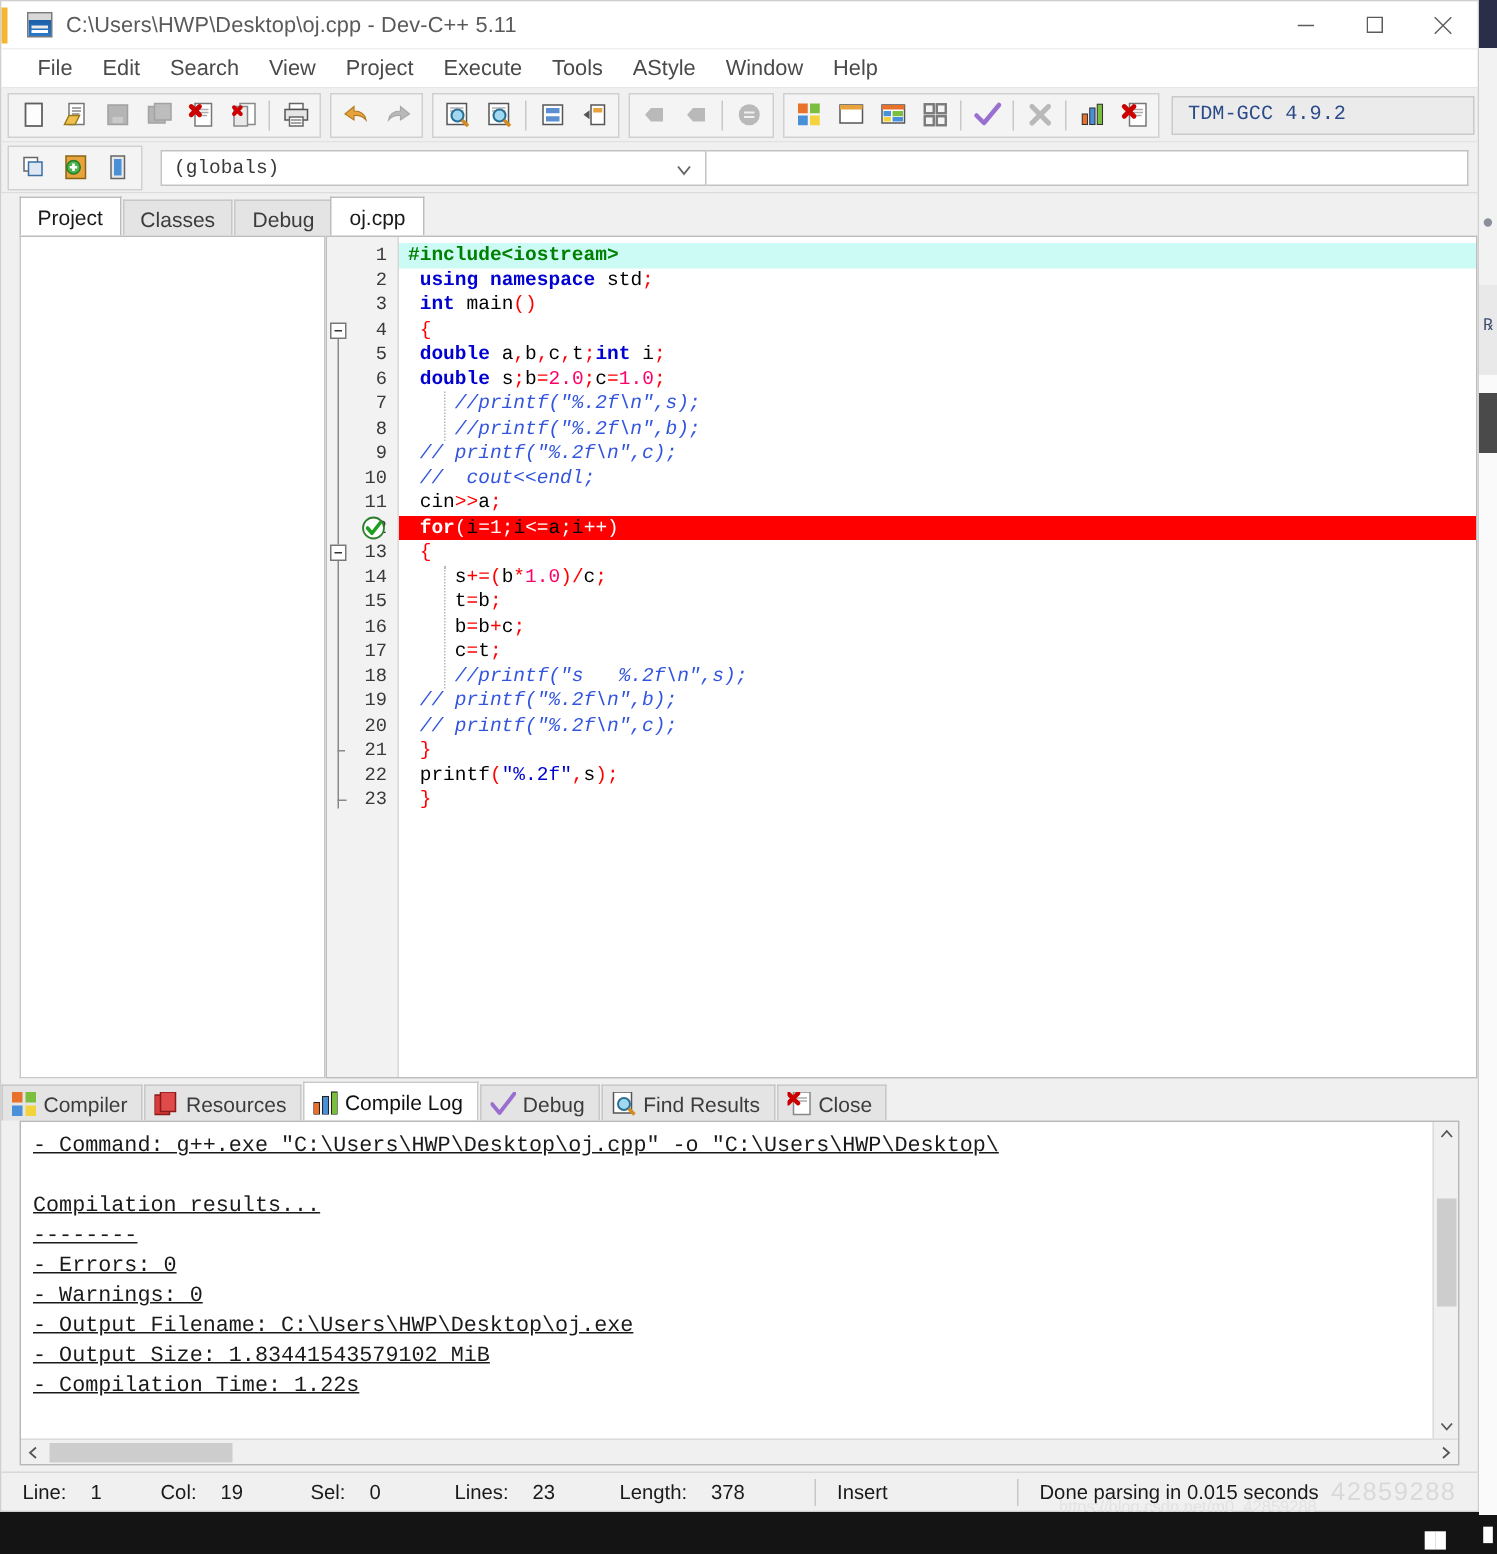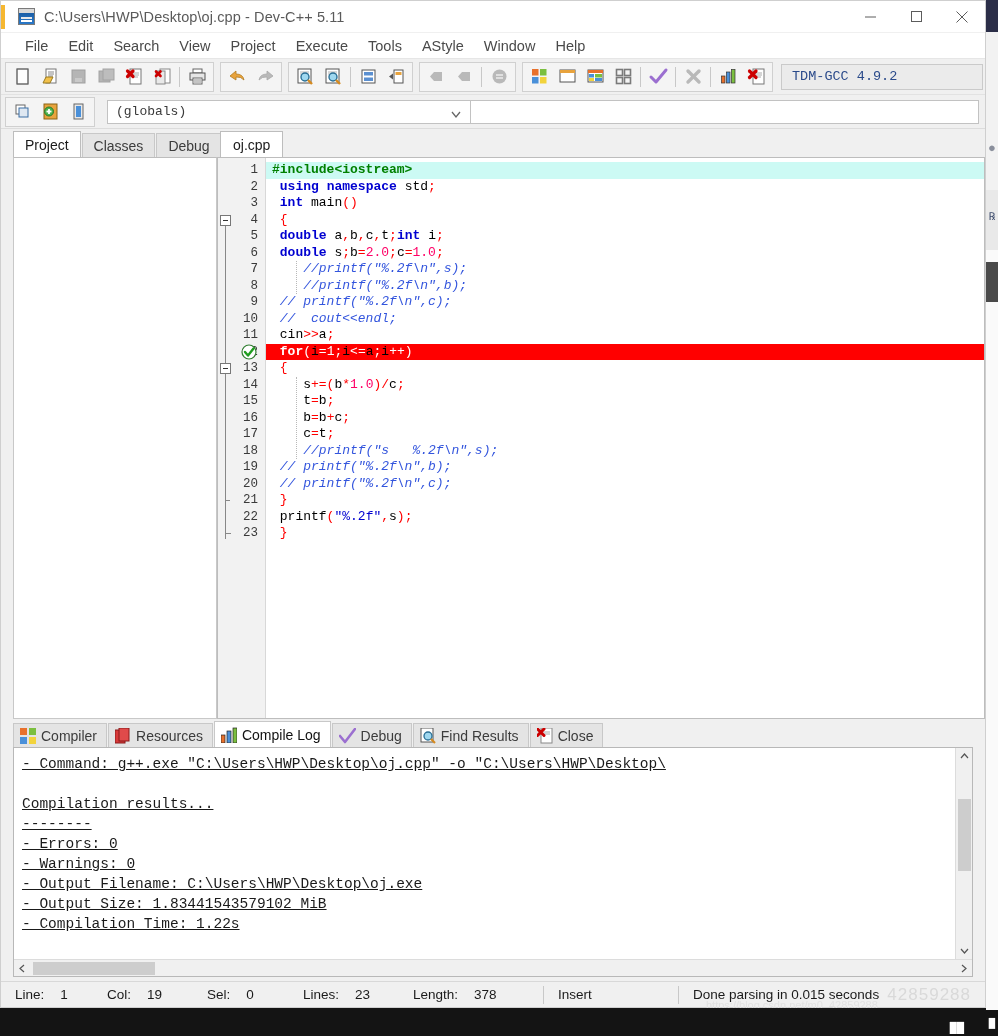--- a/index.html
+++ b/index.html
@@ -175,21 +175,21 @@
   .str { color:#0000d0; }
   .cmt { color:#3355dd; font-style:italic; }
   .num { color:#ff0066; }
   .op  { color:#ff0000; }
   .guide {
     position:absolute; width:1px; border-left:1px dotted #b8b8b8;
   }
 
   
   #bottom-panel { height:262px; min-height:262px; display:flex; flex-direction:column; background:#f0f0f0;}
-  #bottom-tabs { height:28px; display:flex; align-items:flex-end; padding-left:12px; }
+  #bottom-tabs { height:28px; display:flex; align-items:flex-end; }
   .btab {
     height:24px; padding:0 9px 0 6px; display:flex; align-items:center; gap:5px;
     font-size:14px; color:#3c3c3c; background:#e4e4e4;
     border:1px solid #c8c8c8; border-bottom:none; margin-right:1px;
     font-family:"Liberation Sans", sans-serif; white-space:nowrap;
   }
   .btab.active { background:#ffffff; color:#111; height:26px; }
   #bottom-body { flex:1; display:flex; padding:0 12px 4px 12px; min-height:0; }
   #blog-left { width:198px; padding-top:10px; flex:0 0 198px;}
   #abort-btn {

